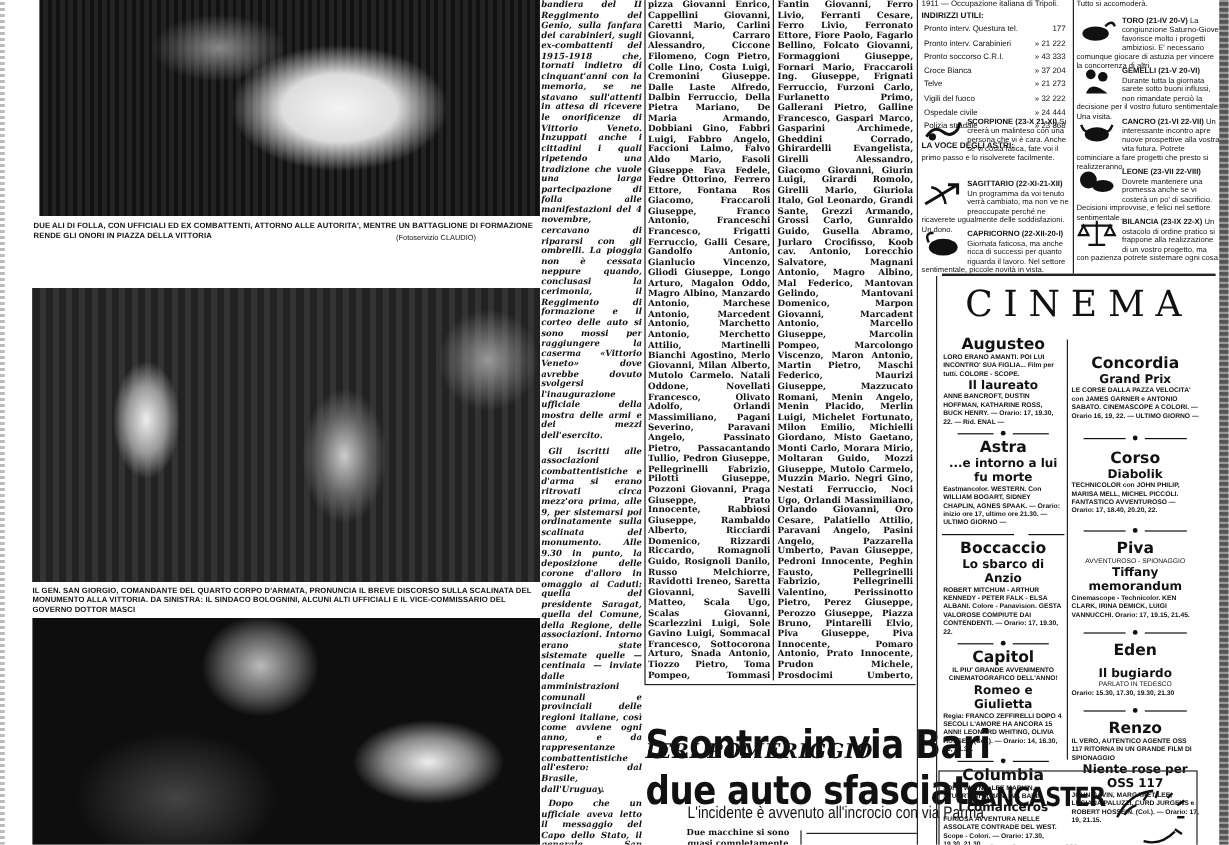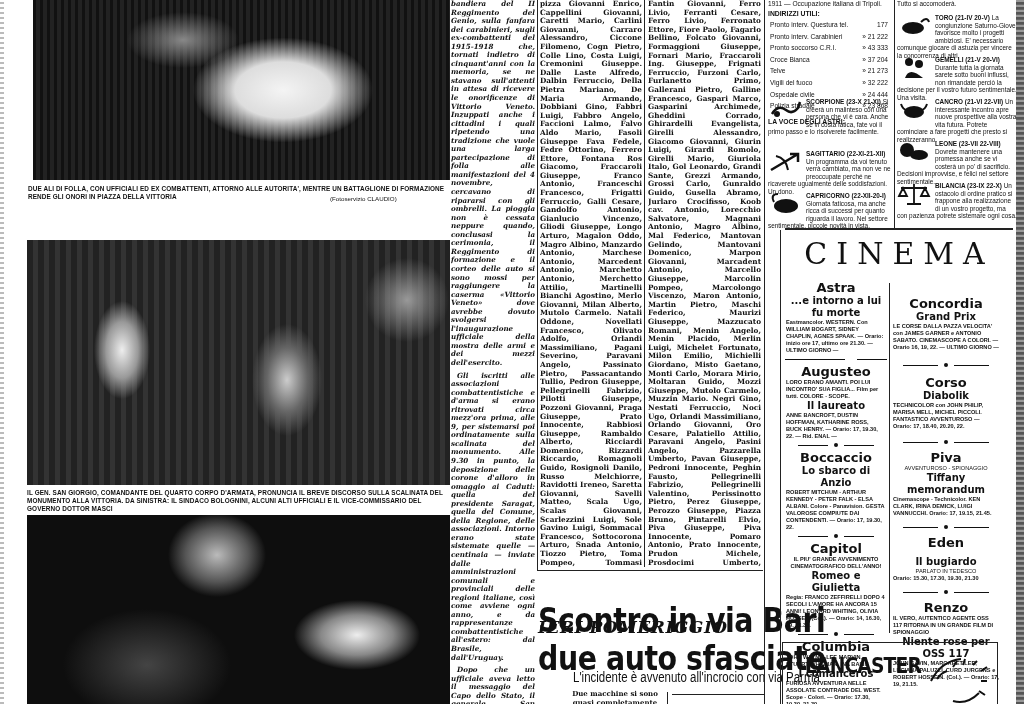--- a/index.html
+++ b/index.html
@@ -204,36 +204,36 @@
 </div>
 
 <div class="rule-h" style="left:785px;top:228px;width:228px;height:2px;"></div>
 <div class="rule-v" style="left:780px;top:230px;height:474px;"></div>
 
 <div class="abs cinema-title" style="left:782px;top:236px;width:234px;">CINEMA</div>
 <div class="rule-v" style="left:889px;top:283px;height:350px;"></div>
 
 <div class="abs cin" style="left:786px;top:280px;width:100px;">
   <div>
+    <div class="name">Augusteo</div>
+    <div class="info">LORO ERANO AMANTI. POI LUI INCONTRO' SUA FIGLIA... Film per tutti. COLORE - SCOPE.</div>
+    <div class="film">Il laureato</div>
+    <div class="info">ANNE BANCROFT, DUSTIN HOFFMAN, KATHARINE ROSS, BUCK HENRY. — Orario: 17, 19.30, 22. — Rid. ENAL —</div>
+    <div class="sep">
+        <span class="l" style="flex-basis:30px"></span>
+        <span class="d"></span>
+        <span class="l" style="flex-basis:30px"></span>
+      </div>
+  </div>
+  <div>
     <div class="name">Astra</div>
     <div class="film">...e intorno a lui fu morte</div>
     <div class="info">Eastmancolor. WESTERN. Con WILLIAM BOGART, SIDNEY CHAPLIN, AGNES SPAAK. — Orario: inizio ore 17, ultimo ore 21.30. — ULTIMO GIORNO —</div>
     <div class="sep">
         <span class="l"></span>
-        <span class="d"></span>
-        <span class="l" style="flex-basis:30px"></span>
-      </div>
-  </div>
-  <div>
-    <div class="name">Augusteo</div>
-    <div class="info">LORO ERANO AMANTI. POI LUI INCONTRO' SUA FIGLIA... Film per tutti. COLORE - SCOPE.</div>
-    <div class="film">Il laureato</div>
-    <div class="info">ANNE BANCROFT, DUSTIN HOFFMAN, KATHARINE ROSS, BUCK HENRY. — Orario: 17, 19.30, 22. — Rid. ENAL —</div>
-    <div class="sep">
-        <span class="l" style="flex-basis:30px"></span>
         <span class="d"></span>
         <span class="l" style="flex-basis:30px"></span>
       </div>
   </div>
   <div>
     <div class="name">Boccaccio</div>
     <div class="film">Lo sbarco di Anzio</div>
     <div class="info">ROBERT MITCHUM - ARTHUR KENNEDY - PETER FALK - ELSA ALBANI. Colore - Panavision. GESTA VALOROSE COMPIUTE DAI CONTENDENTI. — Orario: 17, 19.30, 22.</div>
     <div class="sep">
         <span class="l" style="flex-basis:30px"></span>

